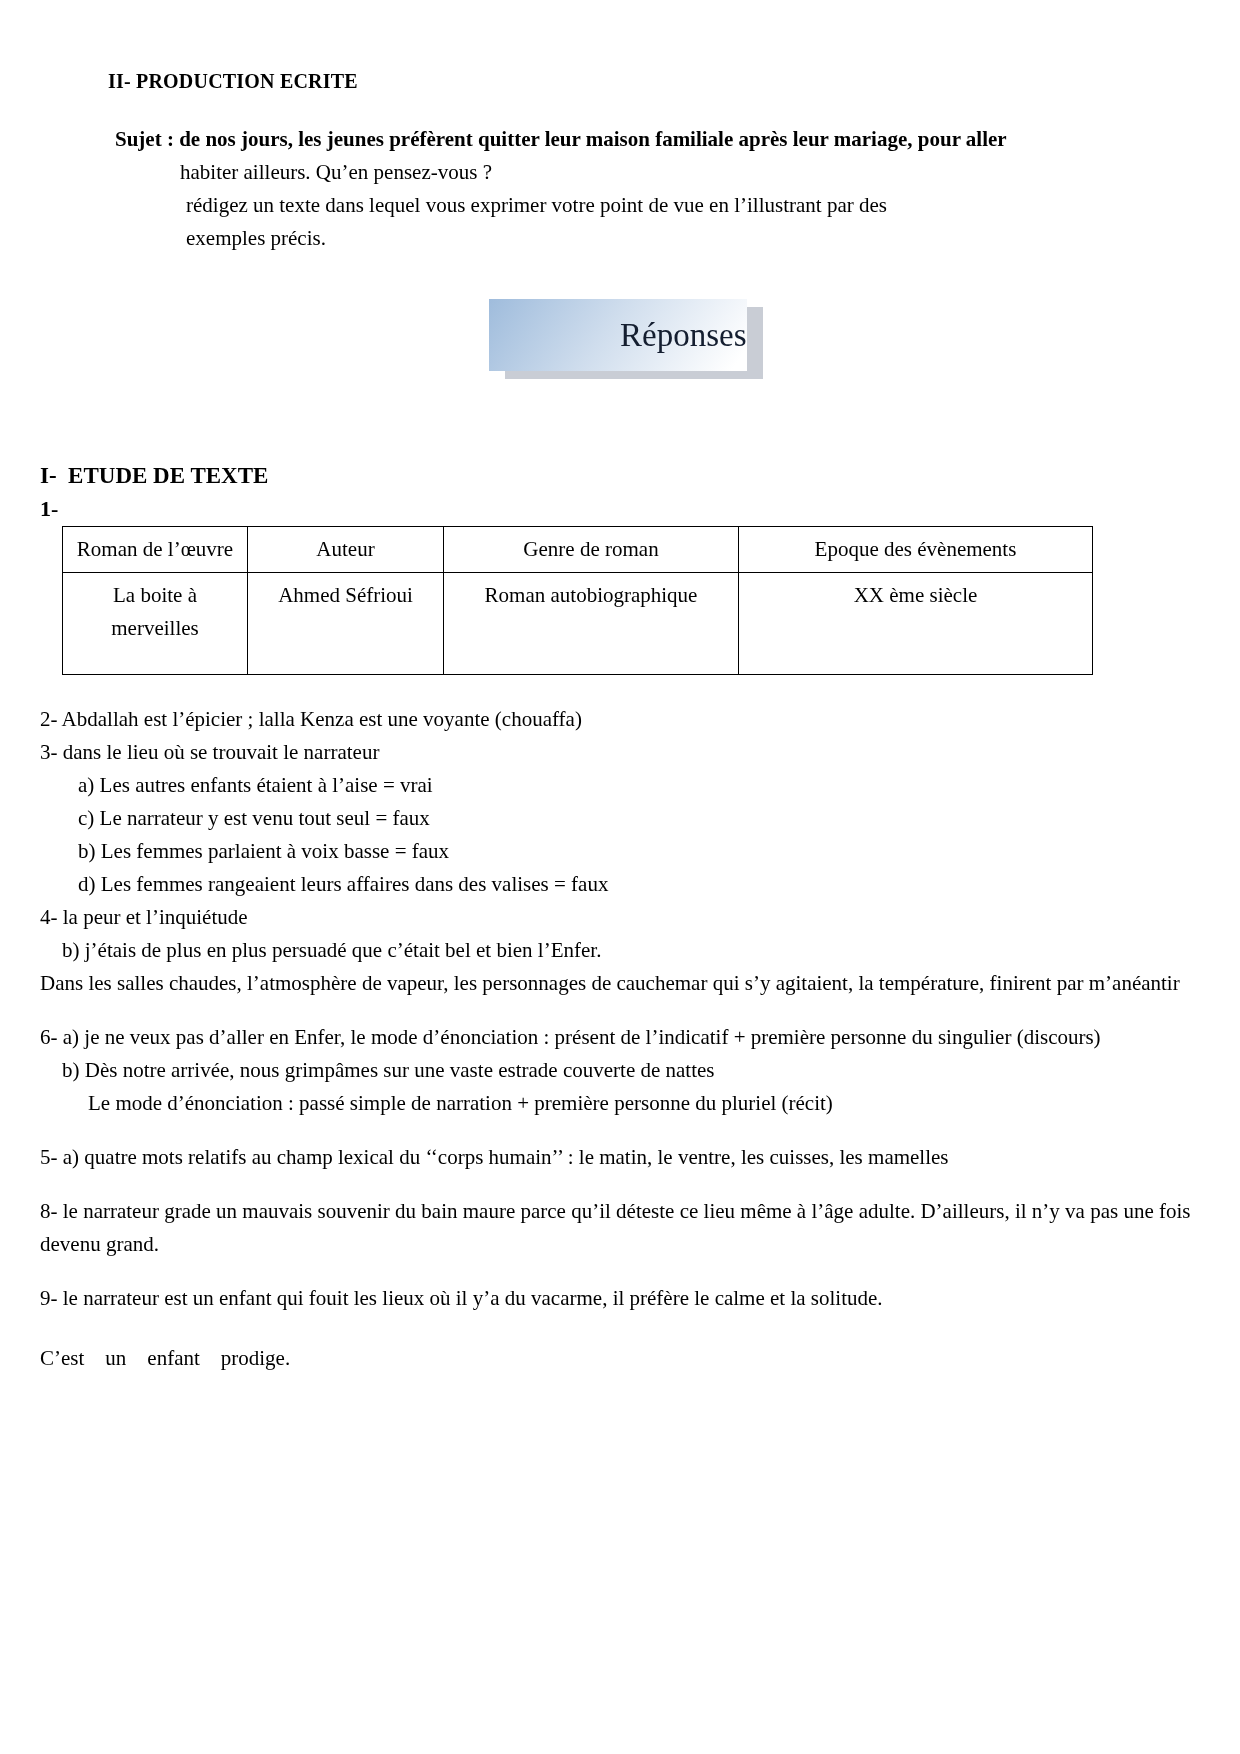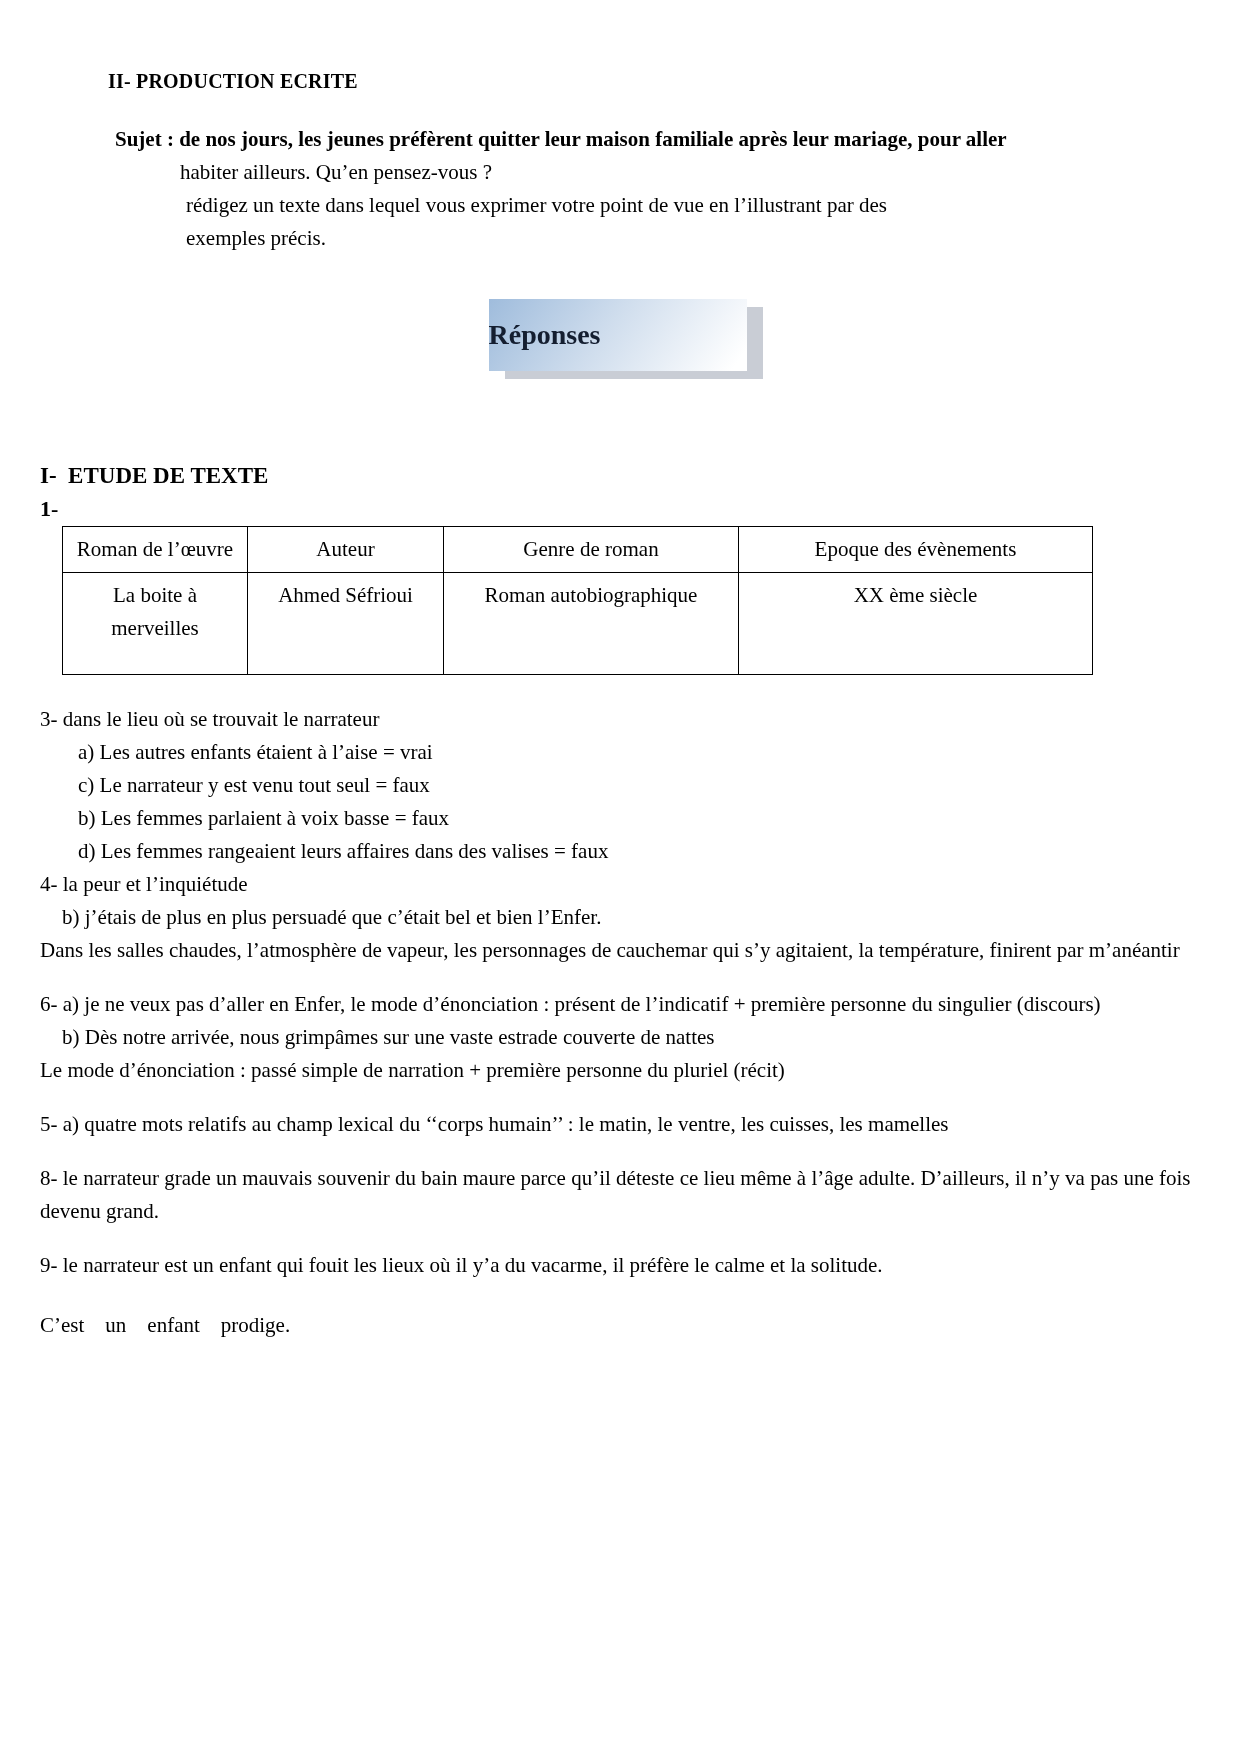--- a/index.html
+++ b/index.html
@@ -30,25 +30,25 @@
   .reponses-wrap {
     margin-top: 44px;
     display: flex;
     justify-content: center;
   }
   .reponses-box {
     width: 258px;
     height: 72px;
     display: flex;
     align-items: center;
-    justify-content: flex-start;
+    justify-content: flex-end;
     background: linear-gradient(125deg, #9fbcdc 0%, #cfdded 45%, #ffffff 95%);
     box-shadow: 16px 8px 0 0 #c9cdd5;
-    font-size: 28px;
-    font-weight: bold;
+    font-size: 33px;
+    font-weight: normal;
     color: #141e30;
   }
   .etude-title {
     margin-top: 92px;
     font-size: 23px;
     font-weight: bold;
     white-space: pre;
   }
   .q1-label {
     margin-top: 7px;
@@ -78,21 +78,21 @@
     padding-top: 6px;
   }
   .col1 { width: 185px; }
   .col2 { width: 196px; }
   .col3 { width: 295px; }
   .col4 { width: 354px; }
   .answers { margin-top: 28px; line-height: 33px; }
   .answers p { margin: 0; }
   .answers .ind1 { margin-left: 38px; }
   .answers .sub  { margin-left: 22px; }
-  .answers .sub2 { }
+  .answers .sub2 { margin-left: 48px; }
   .answers .gap  { margin-top: 21px; }
   .answers .gap2 { margin-top: 27px; }
   .answers .pre  { white-space: pre; }
 </style>
 </head>
 <body>
 
 <div class="page">
 
   <h1 class="prod-title">II- PRODUCTION ECRITE</h1>
@@ -132,20 +132,21 @@
       <tr>
         <td>La boite à merveilles</td>
         <td>Ahmed Séfrioui</td>
         <td>Roman autobiographique</td>
         <td>XX ème siècle</td>
       </tr>
     </tbody>
   </table>
 
   <div class="answers">
+    <p>2- Abdallah est l’épicier ; lalla Kenza est une voyante (chouaffa)</p>
     <p>3- dans le lieu où se trouvait le narrateur</p>
     <p class="ind1">a)  Les autres enfants étaient à l’aise = vrai</p>
     <p class="ind1">c)  Le narrateur y est venu tout seul = faux</p>
     <p class="ind1">b)  Les femmes parlaient à voix basse = faux</p>
     <p class="ind1">d)  Les femmes rangeaient leurs affaires dans des valises = faux</p>
     <p>4- la peur et l’inquiétude</p>
     <p class="sub">b) j’étais de plus en plus persuadé que c’était bel et bien l’Enfer.</p>
     <p>Dans les salles chaudes, l’atmosphère de vapeur, les personnages de cauchemar qui s’y agitaient, la température, finirent par m’anéantir</p>
     <p class="gap">6- a) je ne veux pas d’aller en Enfer, le mode d’énonciation : présent de l’indicatif + première personne du singulier (discours)</p>
     <p class="sub">b) Dès notre arrivée, nous grimpâmes sur une vaste estrade couverte de nattes</p>

